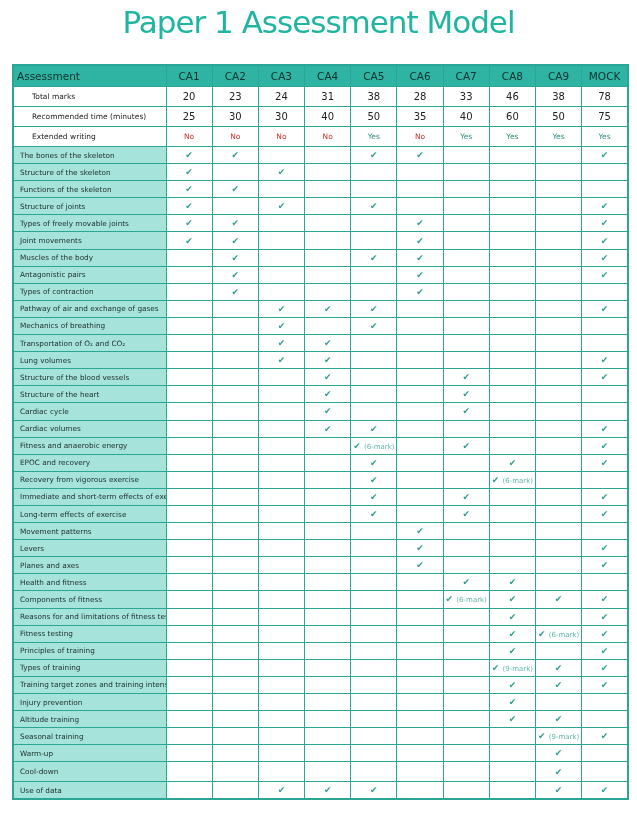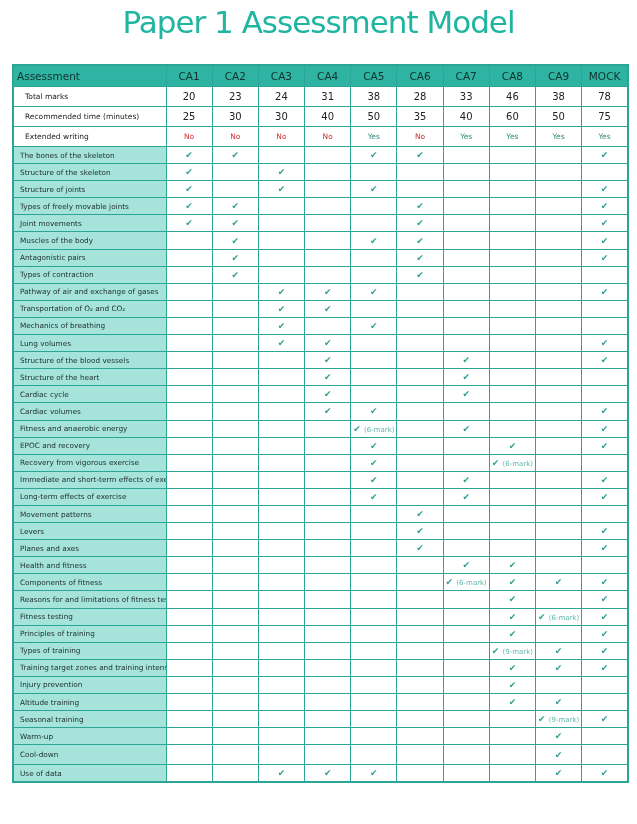--- a/index.html
+++ b/index.html
@@ -15,21 +15,21 @@
     border: 2px solid #2aa596;
   }
   table.grid col.c0 { width: 153px; }
   table.grid td, table.grid th {
     border: 1.5px solid #2aa596; padding: 0; text-align: center; vertical-align: middle;
     font-size: 9px; color: #222; overflow: hidden; white-space: nowrap;
   }
   tr.head th { background: #2fb3a2; height: 20px; font-size: 10.5px; font-weight: normal; color: #10332f; margin-left: 47px; }
   tr.head th.label { text-align: left; padding-left: 3px; }
   tr.meta td { height: 19px; background: #fff; font-size: 10px; color: #222; }
-  tr.meta td.label { text-align: left; padding-left: 11px; font-size: 7.5px; }
+  tr.meta td.label { text-align: left; padding-left: 18px; font-size: 7.5px; }
   tr.meta td.yn { font-size: 7.5px; }
   .no { color: #d0302f; text-align: center; }
   .yes { color: #2f8f80; }
   tr.topic td { height: 16.1px; background: #fff; }
   tr.topic td.label { background: #a6e3da; text-align: left; padding-left: 6px; font-size: 7.3px; color: #1c2e2c; }
   tr.topic.tall td { height: 19px; }
   .tick { color: #2a9d8f; font-size: 9px; }
   .note { color: #5fb8ac; font-size: 7px; margin-left: 1px; }
 </style>
 </head>
@@ -126,20 +126,33 @@
         <td><span class="tick">✔</span></td>
         <td></td>
         <td></td>
         <td></td>
         <td></td>
         <td></td>
         <td></td>
         <td></td>
       </tr>
       <tr class="topic">
+        <td class="label">Functions of the skeleton</td>
+        <td><span class="tick">✔</span></td>
+        <td><span class="tick">✔</span></td>
+        <td></td>
+        <td></td>
+        <td></td>
+        <td></td>
+        <td></td>
+        <td></td>
+        <td></td>
+        <td></td>
+      </tr>
+      <tr class="topic">
         <td class="label">Structure of joints</td>
         <td><span class="tick">✔</span></td>
         <td></td>
         <td><span class="tick">✔</span></td>
         <td></td>
         <td><span class="tick">✔</span></td>
         <td></td>
         <td></td>
         <td></td>
         <td></td>
@@ -217,39 +230,39 @@
         <td><span class="tick">✔</span></td>
         <td><span class="tick">✔</span></td>
         <td><span class="tick">✔</span></td>
         <td></td>
         <td></td>
         <td></td>
         <td></td>
         <td><span class="tick">✔</span></td>
       </tr>
       <tr class="topic">
+        <td class="label">Mechanics of breathing</td>
+        <td></td>
+        <td></td>
+        <td><span class="tick">✔</span></td>
+        <td></td>
+        <td><span class="tick">✔</span></td>
+        <td></td>
+        <td></td>
+        <td></td>
+        <td></td>
+        <td></td>
+      </tr>
+      <tr class="topic">
         <td class="label">Transportation of O₂ and CO₂</td>
         <td></td>
         <td></td>
         <td><span class="tick">✔</span></td>
         <td><span class="tick">✔</span></td>
         <td></td>
-        <td></td>
-        <td></td>
-        <td></td>
-        <td></td>
-        <td></td>
-      </tr>
-      <tr class="topic">
-        <td class="label">Mechanics of breathing</td>
-        <td></td>
-        <td></td>
-        <td><span class="tick">✔</span></td>
-        <td></td>
-        <td><span class="tick">✔</span></td>
         <td></td>
         <td></td>
         <td></td>
         <td></td>
         <td></td>
       </tr>
       <tr class="topic">
         <td class="label">Lung volumes</td>
         <td></td>
         <td></td>

